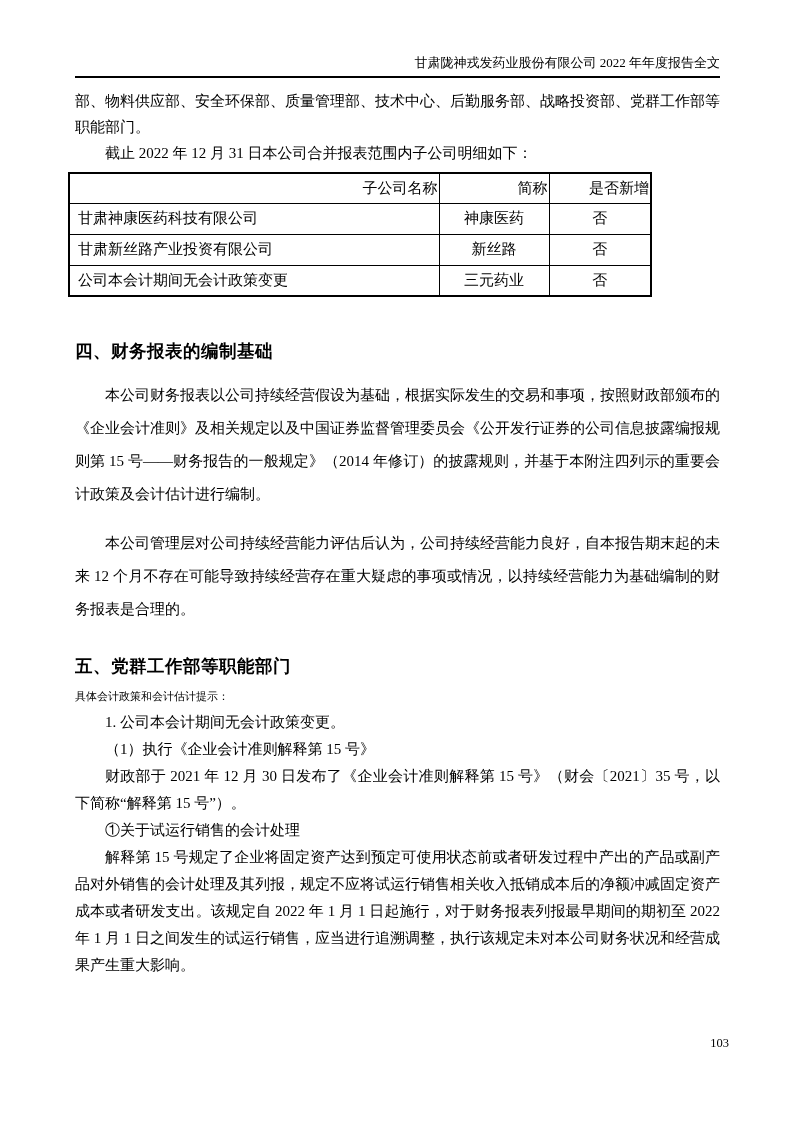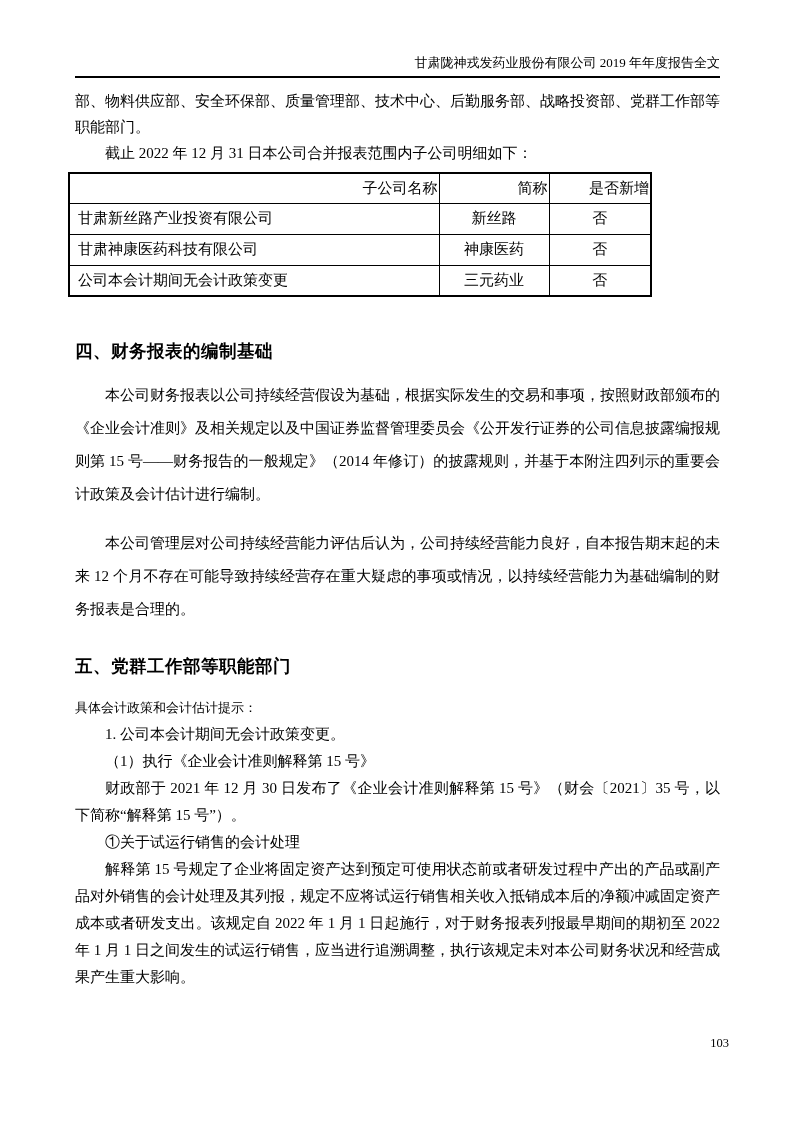--- a/index.html
+++ b/index.html
@@ -78,23 +78,23 @@
   .h-sub2 { margin-top: 12px; }
 
   .para-loose {
     margin-top: 16px;
     font-size: 15px;
     line-height: 33px;
     text-indent: 2em;
     text-align: justify;
   }
   .note {
-    margin-top: 20px;
+    margin-top: 8px;
     margin-bottom: 3px;
-    font-size: 13px;
+    font-size: 11px;
     line-height: 20px;
   }
   .sec5-line {
     font-size: 15px;
     line-height: 27px;
     text-indent: 2em;
   }
   .sec5-para {
     font-size: 15px;
     line-height: 27px;
@@ -108,21 +108,21 @@
     font-size: 12.5px;
     line-height: 15px;
   }
 </style>
 </head>
 <body>
 
 <div class="page">
 
   <div class="header">
-    <span>甘肃陇神戎发药业股份有限公司 2019 年年度报告全文</span>
+    <span>甘肃陇神戎发药业股份有限公司 2022 年年度报告全文</span>
   </div>
 
   <div class="content">
 
     <p class="intro">部、物料供应部、安全环保部、质量管理部、技术中心、后勤服务部、战略投资部、党群工作部等职能部门。</p>
     <p class="caption">截止 2022 年 12 月 31 日本公司合并报表范围内子公司明细如下：</p>
 
     <table class="subs">
       <colgroup>
         <col class="col-name">
@@ -131,27 +131,27 @@
       </colgroup>
       <thead>
         <tr>
           <th>子公司名称</th>
           <th>简称</th>
           <th>是否新增</th>
         </tr>
       </thead>
       <tbody>
         <tr>
-          <td class="cell-name">甘肃新丝路产业投资有限公司</td>
-          <td class="cell-center">新丝路</td>
+          <td class="cell-name">甘肃神康医药科技有限公司</td>
+          <td class="cell-center">神康医药</td>
           <td class="cell-center">否</td>
         </tr>
         <tr>
-          <td class="cell-name">甘肃神康医药科技有限公司</td>
-          <td class="cell-center">神康医药</td>
+          <td class="cell-name">甘肃新丝路产业投资有限公司</td>
+          <td class="cell-center">新丝路</td>
           <td class="cell-center">否</td>
         </tr>
         <tr>
           <td class="cell-name">公司本会计期间无会计政策变更</td>
           <td class="cell-center">三元药业</td>
           <td class="cell-center">否</td>
         </tr>
       </tbody>
     </table>
 

